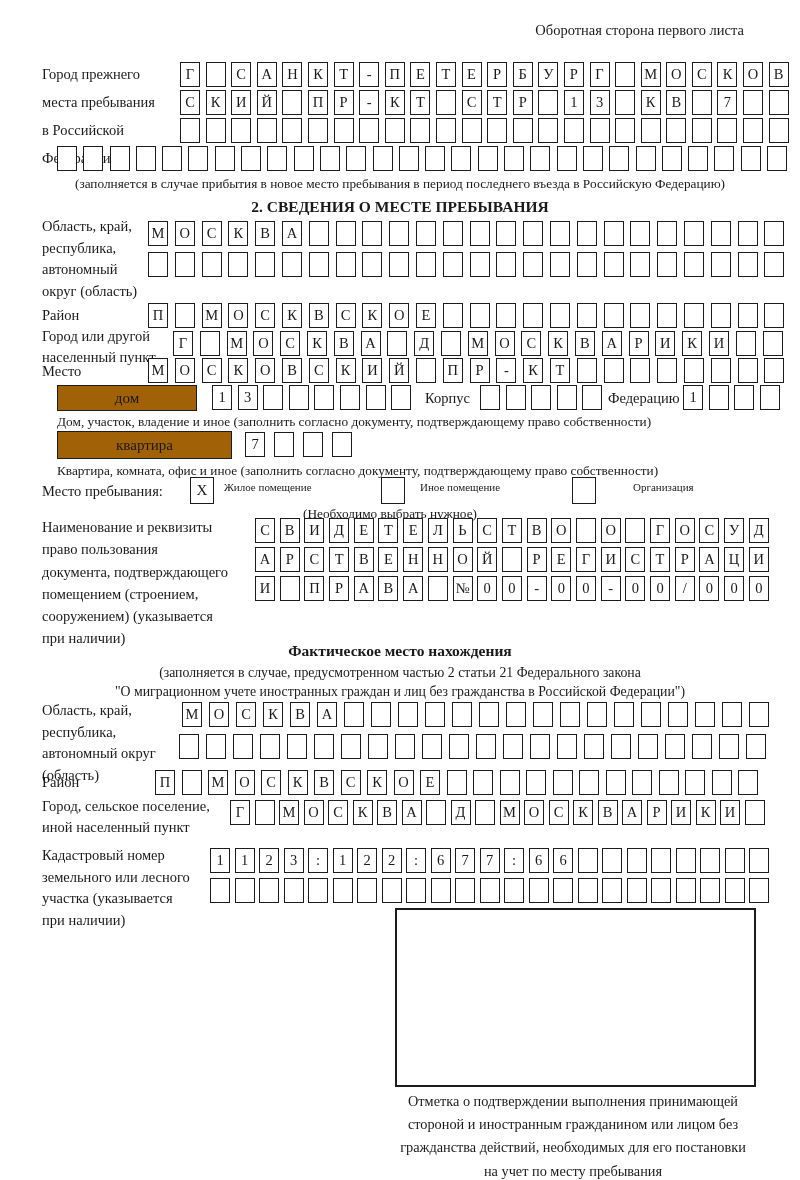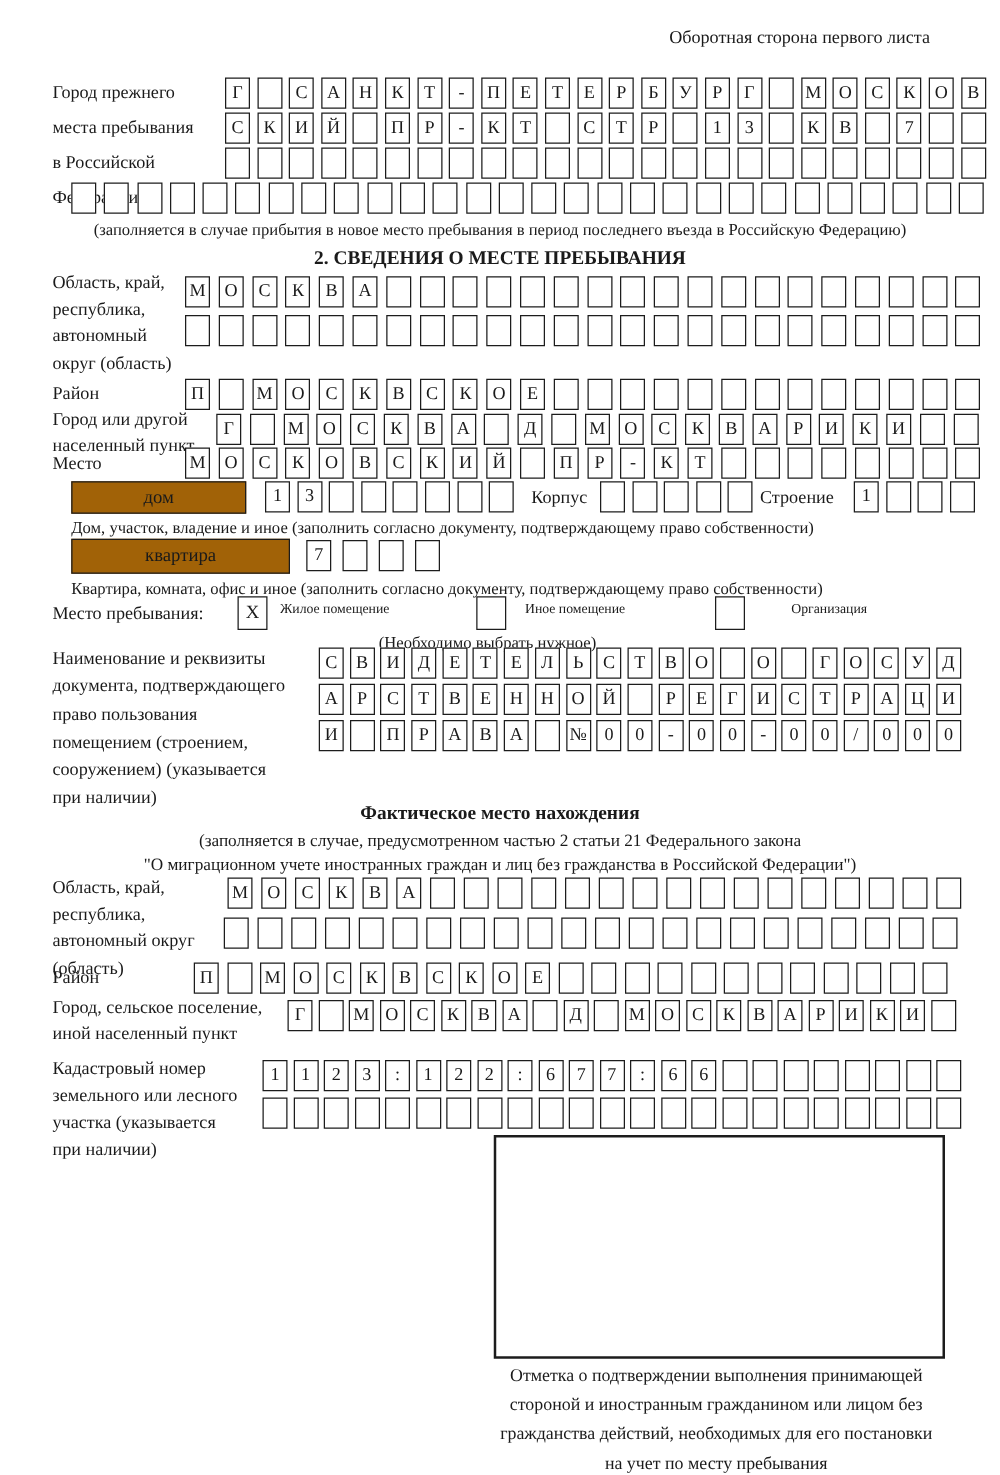--- a/index.html
+++ b/index.html
@@ -320,21 +320,21 @@
       <span class="cell"></span>
     </div>
   <div class="abs label" style="top:388px; left:425px;">Корпус</div>
   <div class="boxrow" style="top:385px; left:480px; gap:5.6px;">
       <span class="cell"></span>
       <span class="cell"></span>
       <span class="cell"></span>
       <span class="cell"></span>
       <span class="cell"></span>
     </div>
-  <div class="abs label" style="top:388px; left:608px;">Строение</div>
+  <div class="abs label" style="top:388px; left:608px;">Федерацию</div>
   <div class="boxrow" style="top:385px; left:683px; gap:5.6px;">
       <span class="cell">1</span>
       <span class="cell"></span>
       <span class="cell"></span>
       <span class="cell"></span>
     </div>
   <div class="abs caption" style="top:414px; left:57px;">Дом, участок, владение и иное (заполнить согласно документу, подтверждающему право собственности)</div>
 
   <div class="widebox" style="top:431px; left:57px; width:175px; height:28px;">квартира</div>
   <div class="boxrow" style="top:432px; left:245px; gap:9px;">
@@ -349,22 +349,22 @@
   <div class="checkbox" style="top:477px; left:190px;">X</div>
   <div class="opt-label" style="top:481px; left:224px;">Жилое помещение</div>
   <div class="checkbox" style="top:477px; left:381px;"></div>
   <div class="opt-label" style="top:481px; left:420px;">Иное помещение</div>
   <div class="checkbox" style="top:477px; left:572px;"></div>
   <div class="opt-label" style="top:481px; left:633px;">Организация</div>
   <div class="abs caption" style="top:506px; left:240px; width:300px; text-align:center;">(Необходимо выбрать нужное)</div>
 
   <div class="abs label doc-lh" style="top:516px; left:42px; width:210px;">
       <div>Наименование и реквизиты</div>
+      <div>право пользования</div>
       <div>документа, подтверждающего</div>
-      <div>право пользования</div>
       <div>помещением (строением,</div>
       <div>сооружением) (указывается</div>
       <div>при наличии)</div>
     </div>
   <div class="boxrow" style="top:518px; left:255px; gap:4.7px;">
       <span class="cell">С</span>
       <span class="cell">В</span>
       <span class="cell">И</span>
       <span class="cell">Д</span>
       <span class="cell">Е</span>

